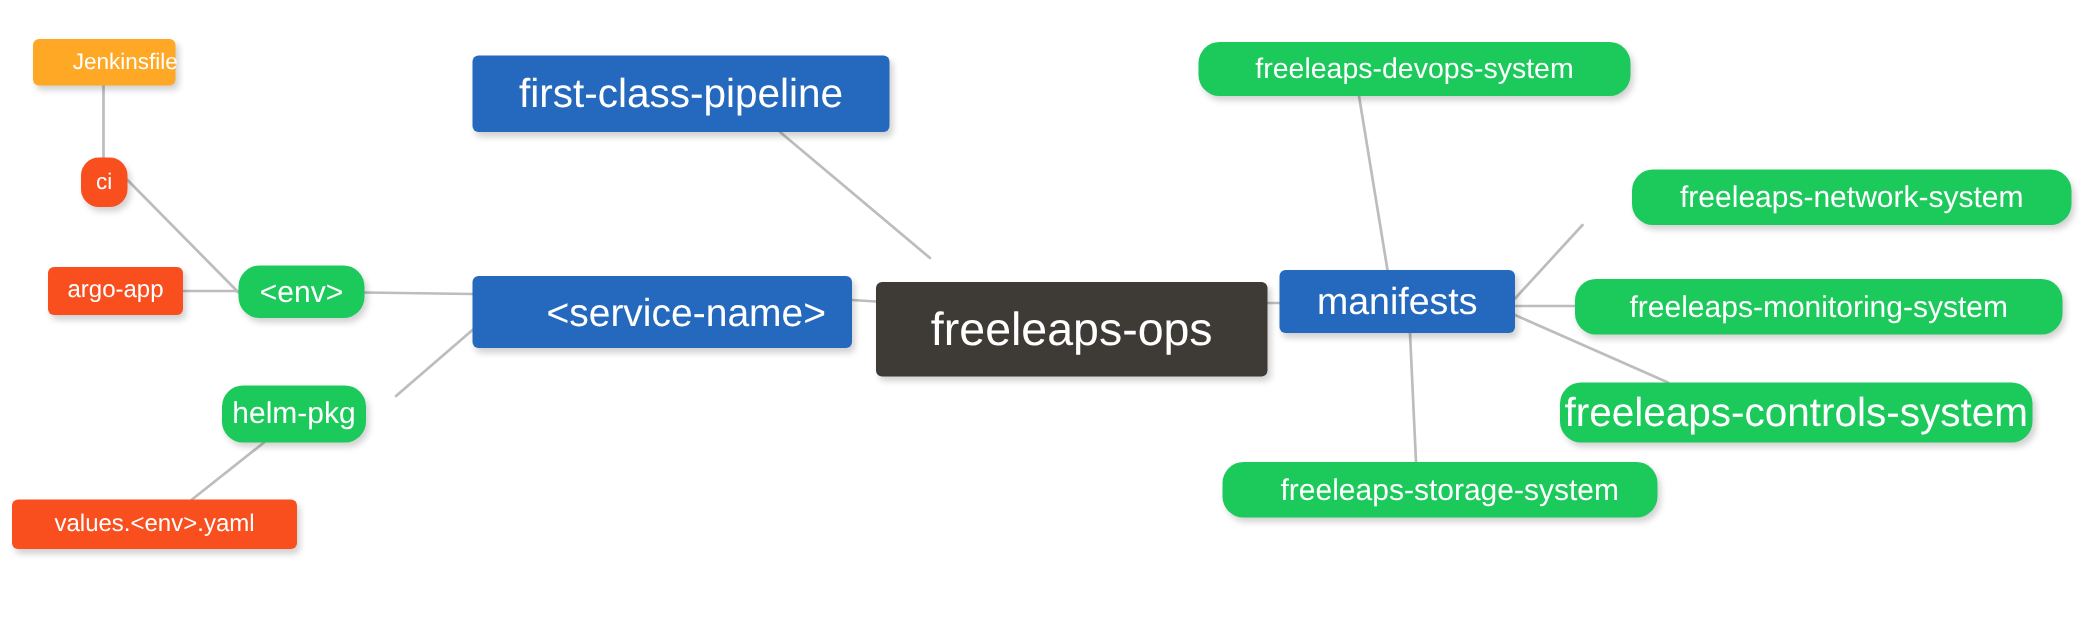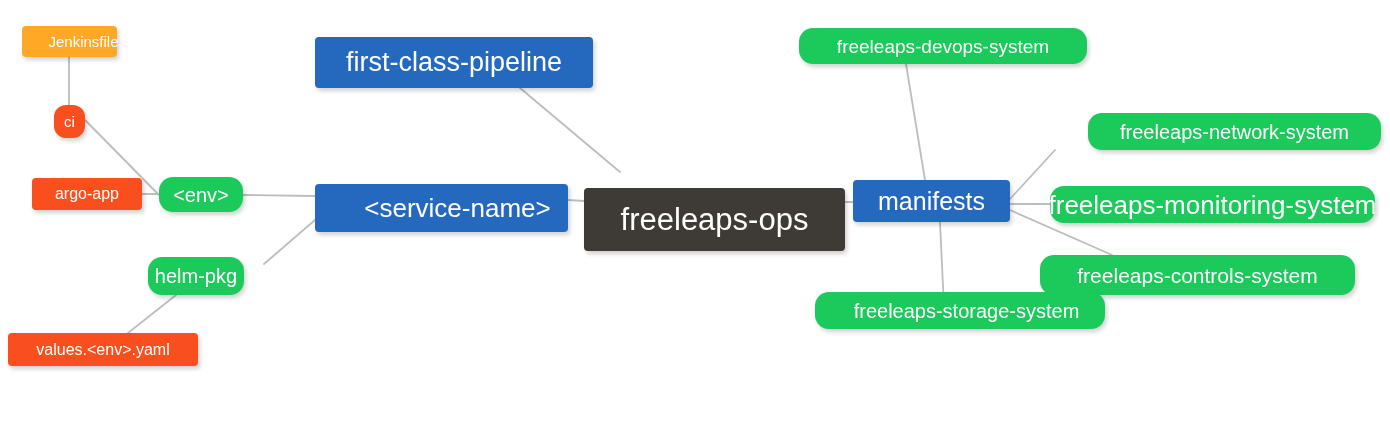--- a/index.html
+++ b/index.html
@@ -60,27 +60,27 @@
       <path d="M 845,202 L 853,202" stroke="#bdbdbd" stroke-width="1.8" fill="none" stroke-linecap="round"></path>
       <path d="M 925,180 L 906,64" stroke="#bdbdbd" stroke-width="1.8" fill="none" stroke-linecap="round"></path>
       <path d="M 1010,199 L 1055,150" stroke="#bdbdbd" stroke-width="1.8" fill="none" stroke-linecap="round"></path>
       <path d="M 1010,204 L 1050,204" stroke="#bdbdbd" stroke-width="1.8" fill="none" stroke-linecap="round"></path>
       <path d="M 1010,210 L 1112,255" stroke="#bdbdbd" stroke-width="1.8" fill="none" stroke-linecap="round"></path>
       <path d="M 940,222 L 944,308" stroke="#bdbdbd" stroke-width="1.8" fill="none" stroke-linecap="round"></path>
     </svg>
   <div id="node-layer">
       <div class="node n-orange" style="left: 22px; top: 26px; width: 95px; height: 31px; font-size: 15px; padding-left: 28px;">Jenkinsfile</div>
       <div class="node n-red" style="left: 54px; top: 105px; width: 31px; height: 33px; font-size: 15px; border-radius: 12px;">ci</div>
-      <div class="node n-red" style="left: 32px; top: 178px; width: 110px; height: 32px; font-size: 16px;">argo-app</div>
+      <div class="node n-red" style="left: 32px; top: 178px; width: 90px; height: 32px; font-size: 16px;">argo-app</div>
       <div class="node n-green" style="left: 159px; top: 177px; width: 84px; height: 35px; font-size: 20px;">&lt;env&gt;</div>
       <div class="node n-green" style="left: 148px; top: 257px; width: 96px; height: 38px; font-size: 20px;">helm-pkg</div>
       <div class="node n-red" style="left: 8px; top: 333px; width: 190px; height: 33px; font-size: 16px;">values.&lt;env&gt;.yaml</div>
       <div class="node n-blue" style="left: 315px; top: 37px; width: 278px; height: 51px; font-size: 27px;">first-class-pipeline</div>
       <div class="node n-blue" style="left: 315px; top: 184px; width: 253px; height: 48px; font-size: 26px; padding-left: 32px;">&lt;service-name&gt;</div>
       <div class="node n-root" style="left: 584px; top: 172px; width: 261px; height: 63px; font-size: 31px; margin-top: 16px;">freeleaps-ops</div>
       <div class="node n-blue" style="left: 853px; top: 180px; width: 157px; height: 42px; font-size: 25px;">manifests</div>
       <div class="node n-green" style="left: 799px; top: 28px; width: 288px; height: 36px; font-size: 19px;">freeleaps-devops-system</div>
       <div class="node n-green" style="left: 1055px; top: 113px; width: 293px; height: 37px; font-size: 20px; margin-left: 33px;">freeleaps-network-system</div>
-      <div class="node n-green" style="left: 1050px; top: 186px; width: 325px; height: 37px; font-size: 26px;">freeleaps-monitoring-system</div>
-      <div class="node n-green" style="left: 1040px; top: 255px; width: 315px; height: 40px; font-size: 21px;">freeleaps-controls-system</div>
-      <div class="node n-green" style="left: 815px; top: 292px; width: 290px; height: 37px; font-size: 20px; padding-left: 13px;">freeleaps-storage-system</div>
+      <div class="node n-green" style="left: 1050px; top: 186px; width: 325px; height: 37px; font-size: 20px;">freeleaps-monitoring-system</div>
+      <div class="node n-green" style="left: 1040px; top: 255px; width: 315px; height: 40px; font-size: 27px;">freeleaps-controls-system</div>
+      <div class="node n-green" style="left: 815px; top: 308px; width: 290px; height: 37px; font-size: 20px; padding-left: 13px;">freeleaps-storage-system</div>
     </div>
 </div>
 
 </body></html>

